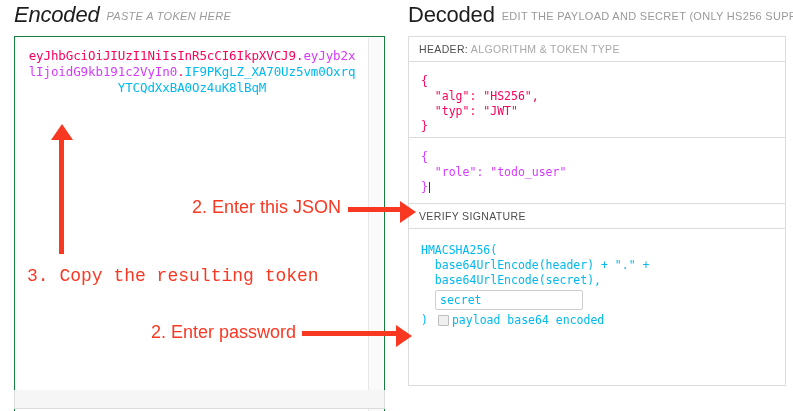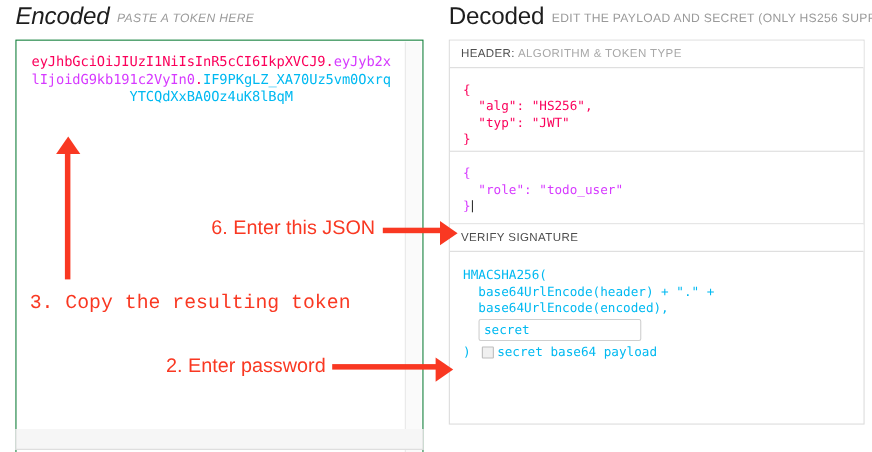--- a/index.html
+++ b/index.html
@@ -245,27 +245,27 @@
 
   <div class="sec-body" id="payload-body"><span>{</span>
 <span>  "role": "todo_user"</span>
 <span>}</span><span class="caret"></span></div>
 
   <div class="sec-label">
     <span class="strong">VERIFY SIGNATURE</span>
   </div>
   <div class="sec-body" id="signature-body"><span>HMACSHA256(</span>
 <span>  base64UrlEncode(header) + "." +</span>
-<span>  base64UrlEncode(encoded),</span><span id="sig-line-secret"><input id="secret-input" type="text" value="secret" style=""></span><span id="sig-close-line"><span>)</span><input type="checkbox" id="b64-checkbox" style=""><span id="b64-label">secret base64 payload</span></span></div>
+<span>  base64UrlEncode(secret),</span><span id="sig-line-secret"><input id="secret-input" type="text" value="secret" style=""></span><span id="sig-close-line"><span>)</span><input type="checkbox" id="b64-checkbox" style=""><span id="b64-label">payload base64 encoded</span></span></div>
 
 </div>
 
 <div class="anno-text" id="anno-1-text">2. Enter password</div>
 <div class="anno-line" id="anno-1-line"></div>
 <div class="anno-head head-right" id="anno-1-head"></div>
 
-<div class="anno-text" id="anno-2-text">6. Enter this JSON</div>
+<div class="anno-text" id="anno-2-text">2. Enter this JSON</div>
 <div class="anno-line" id="anno-2-line"></div>
 <div class="anno-head head-right" id="anno-2-head"></div>
 
 <div class="anno-text" id="anno-3-text">3. Copy the resulting token</div>
 <div class="anno-line" id="anno-3-line"></div>
 <div class="anno-head head-up" id="anno-3-head"></div>
 
 </body></html>

